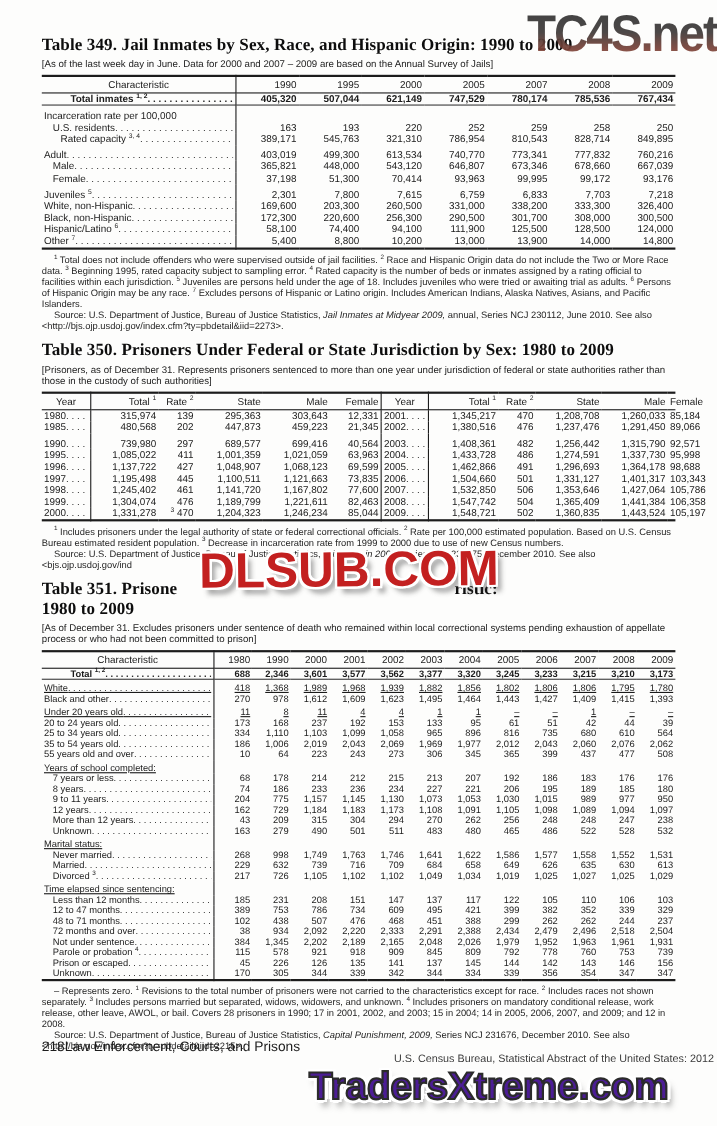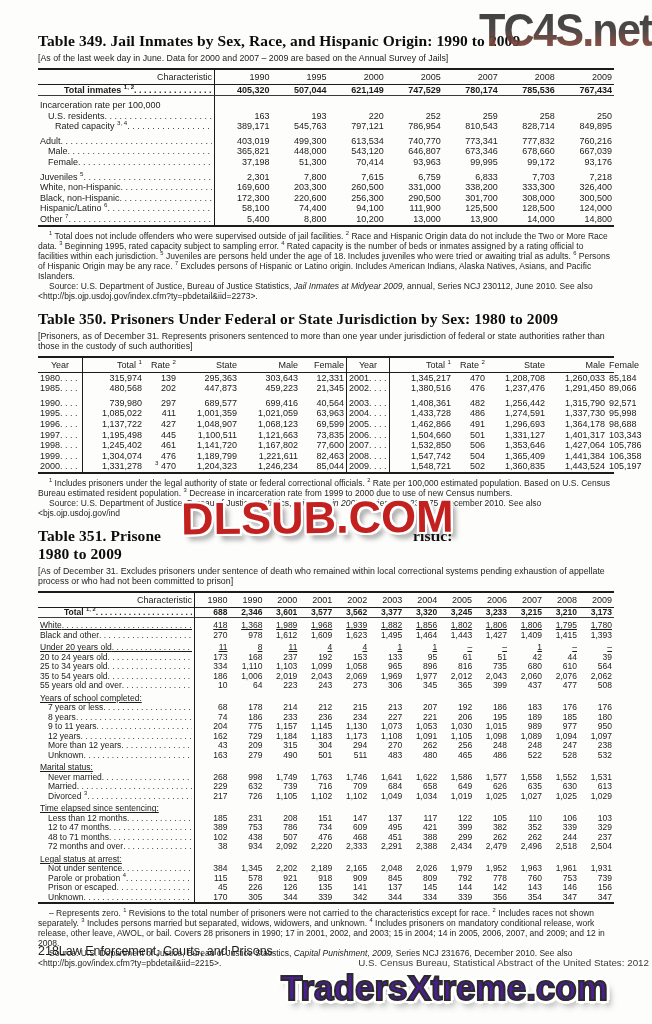--- a/index.html
+++ b/index.html
@@ -11,21 +11,21 @@
   .title-gap{display:inline-block;width:252px;}
   .bracket-note{font-size:8.8px;line-height:10.5px;margin:0 0 4px 0;color:#222;}
   section{display:block;margin:0 0 9px 0;}
 
   table.tbl{border-collapse:collapse;table-layout:fixed;width:576px;
             border-top:2px solid #1c1c1c;border-bottom:2px solid #1c1c1c;
             font-size:9px;color:#1b1b1b;}
   table.tbl th{font-weight:normal;border-bottom:1.2px solid #1c1c1c;padding:2px 2px;font-size:9px;}
   table.tbl td{padding:0 2px;line-height:10.6px;vertical-align:bottom;}
   table.tbl .num{text-align:right;}
-  th.stub{text-align:right;}
+  th.stub{text-align:center;}
   #t349 th.stub{width:172px;}
   #t351 th.stub{width:152px;}
   #t349 td:first-child,#t349 th:first-child,
   #t351 td:first-child,#t351 th:first-child{border-right:1px solid #1c1c1c;}
   td.lbl{text-align:left;}
   td.lbl .ltwrap{display:flex;align-items:baseline;}
   .lt{white-space:nowrap;}
   .dots{flex:1;overflow:hidden;white-space:nowrap;color:#2a2a2a;}
   .dots::after{content:" . . . . . . . . . . . . . . . . . . . . . . . . . . . . . . . . . . . . . . . . . . . . . . . . . . . . . . . . . . . .";}
   tr.gap td{padding-top:4px;}
@@ -141,21 +141,21 @@
           </tr>
           <tr class="">
             <td class="lbl ind2">
               <span class="ltwrap">
                 <span class="lt">Rated capacity <sup>3, 4</sup></span>
                 <span class="dots"></span>
               </span>
             </td>
             <td class="num">389,171</td>
             <td class="num">545,763</td>
-            <td class="num">797,121</td>
+            <td class="num">321,310</td>
             <td class="num">786,954</td>
             <td class="num">810,543</td>
             <td class="num">828,714</td>
             <td class="num">849,895</td>
           </tr>
           <tr class="gap">
             <td class="lbl">
               <span class="ltwrap">
                 <span class="lt">Adult</span>
                 <span class="dots"></span>
@@ -986,28 +986,20 @@
             <td class="num">2,220</td>
             <td class="num">2,333</td>
             <td class="num">2,291</td>
             <td class="num">2,388</td>
             <td class="num">2,434</td>
             <td class="num">2,479</td>
             <td class="num">2,496</td>
             <td class="num">2,518</td>
             <td class="num">2,504</td>
           </tr>
-          <tr class="gap sec">
-            <td class="lbl">
-              <span class="ltwrap">
-                <span class="lt">Legal status at arrest:</span>
-              </span>
-            </td>
-            <td colspan="12"></td>
-          </tr>
           <tr class="">
             <td class="lbl ind1">
               <span class="ltwrap">
                 <span class="lt">Not under sentence</span>
                 <span class="dots"></span>
               </span>
             </td>
             <td class="num">384</td>
             <td class="num">1,345</td>
             <td class="num">2,202</td>

